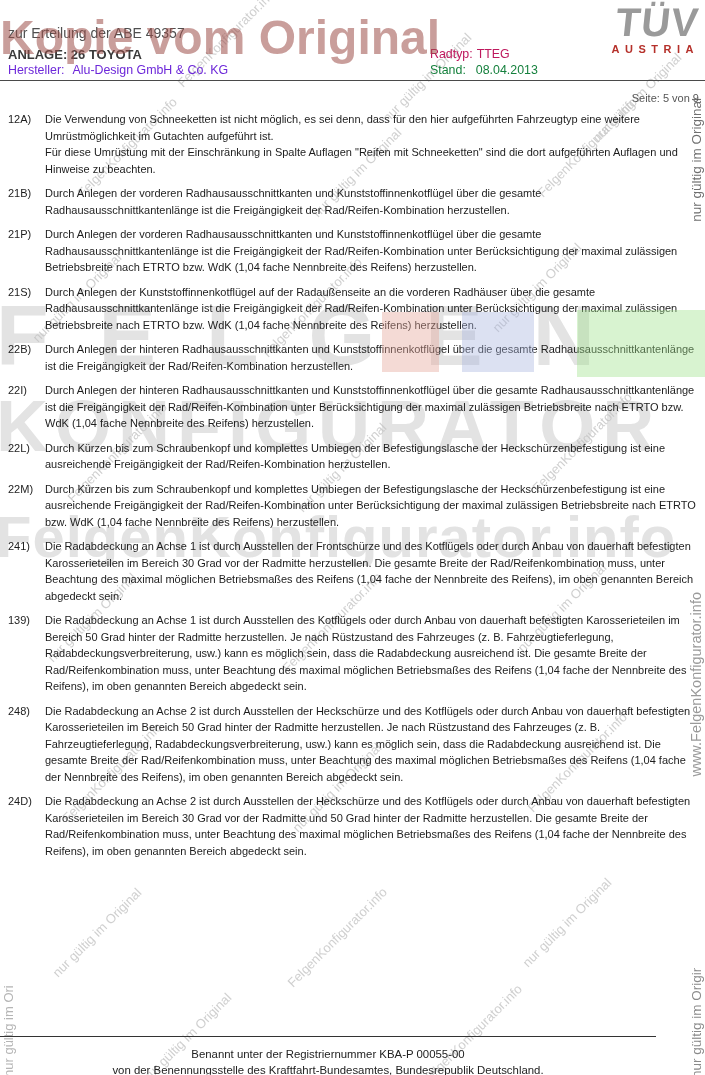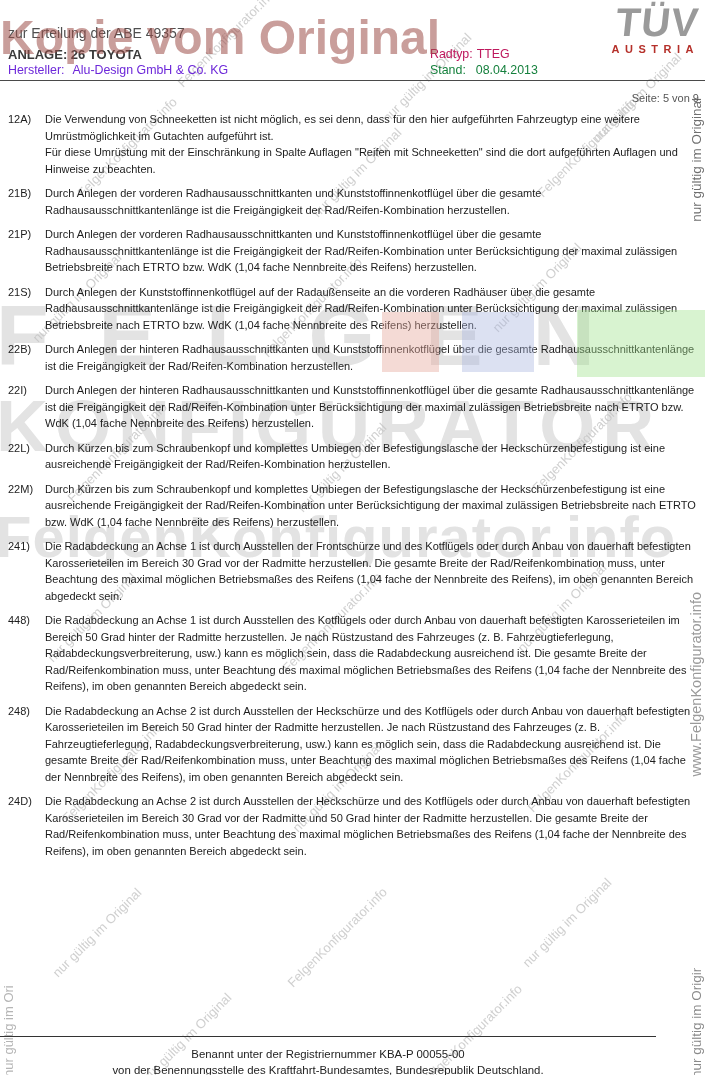--- a/index.html
+++ b/index.html
@@ -142,21 +142,21 @@
       </div>
       <div class="para">
         <div class="pid">22M)</div>
         <div class="ptxt">Durch Kürzen bis zum Schraubenkopf und komplettes Umbiegen der Befestigungslasche der Heckschürzenbefestigung ist eine ausreichende Freigängigkeit der Rad/Reifen-Kombination unter Berücksichtigung der maximal zulässigen Betriebsbreite nach ETRTO bzw. WdK (1,04 fache Nennbreite des Reifens) herzustellen.</div>
       </div>
       <div class="para">
         <div class="pid">241)</div>
         <div class="ptxt">Die Radabdeckung an Achse 1 ist durch Ausstellen der Frontschürze und des Kotflügels oder durch Anbau von dauerhaft befestigten Karosserieteilen im Bereich 30 Grad vor der Radmitte herzustellen. Die gesamte Breite der Rad/Reifenkombination muss, unter Beachtung des maximal möglichen Betriebsmaßes des Reifens (1,04 fache der Nennbreite des Reifens), im oben genannten Bereich abgedeckt sein.</div>
       </div>
       <div class="para">
-        <div class="pid">448)</div>
+        <div class="pid">139)</div>
         <div class="ptxt">Die Radabdeckung an Achse 1 ist durch Ausstellen des Kotflügels oder durch Anbau von dauerhaft befestigten Karosserieteilen im Bereich 50 Grad hinter der Radmitte herzustellen. Je nach Rüstzustand des Fahrzeuges (z. B. Fahrzeugtieferlegung, Radabdeckungsverbreiterung, usw.) kann es möglich sein, dass die Radabdeckung ausreichend ist. Die gesamte Breite der Rad/Reifenkombination muss, unter Beachtung des maximal möglichen Betriebsmaßes des Reifens (1,04 fache der Nennbreite des Reifens), im oben genannten Bereich abgedeckt sein.</div>
       </div>
       <div class="para">
         <div class="pid">248)</div>
         <div class="ptxt">Die Radabdeckung an Achse 2 ist durch Ausstellen der Heckschürze und des Kotflügels oder durch Anbau von dauerhaft befestigten Karosserieteilen im Bereich 50 Grad hinter der Radmitte herzustellen. Je nach Rüstzustand des Fahrzeuges (z. B. Fahrzeugtieferlegung, Radabdeckungsverbreiterung, usw.) kann es möglich sein, dass die Radabdeckung ausreichend ist. Die gesamte Breite der Rad/Reifenkombination muss, unter Beachtung des maximal möglichen Betriebsmaßes des Reifens (1,04 fache der Nennbreite des Reifens), im oben genannten Bereich abgedeckt sein.</div>
       </div>
       <div class="para">
         <div class="pid">24D)</div>
         <div class="ptxt">Die Radabdeckung an Achse 2 ist durch Ausstellen der Heckschürze und des Kotflügels oder durch Anbau von dauerhaft befestigten Karosserieteilen im Bereich 30 Grad vor der Radmitte und 50 Grad hinter der Radmitte herzustellen. Die gesamte Breite der Rad/Reifenkombination muss, unter Beachtung des maximal möglichen Betriebsmaßes des Reifens (1,04 fache der Nennbreite des Reifens), im oben genannten Bereich abgedeckt sein.</div>
       </div>

